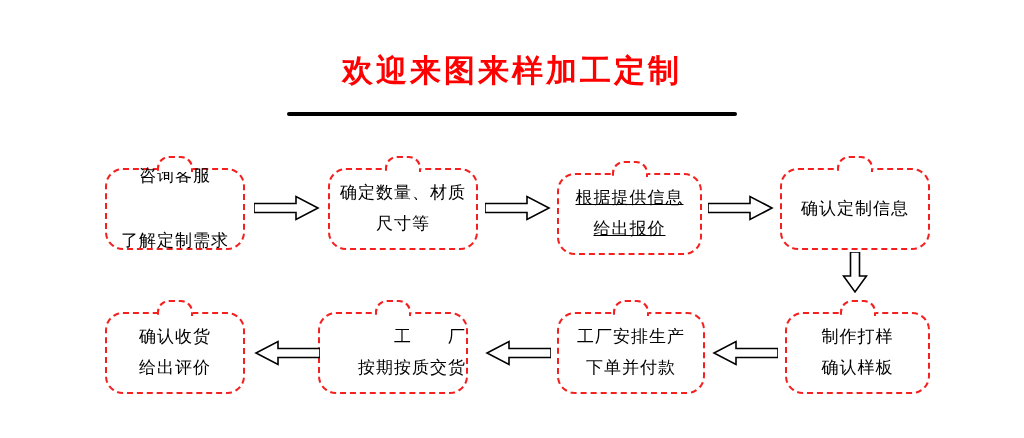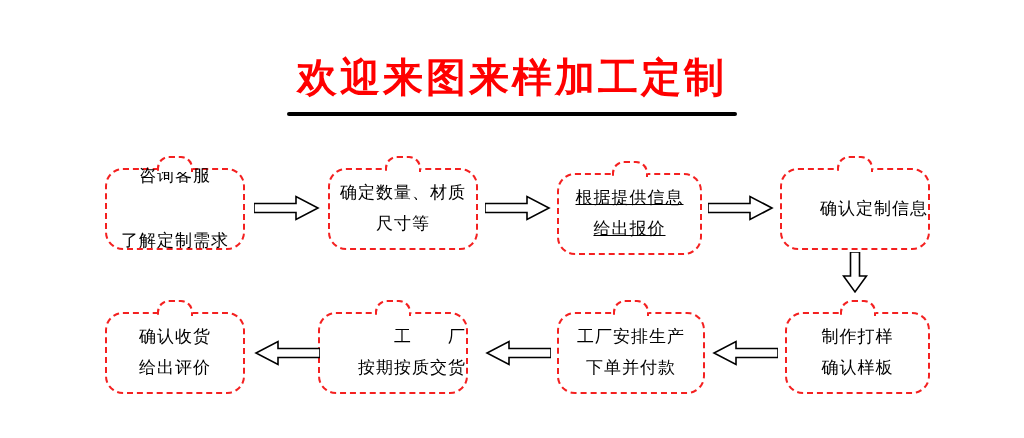--- a/index.html
+++ b/index.html
@@ -12,21 +12,21 @@
     font-family: "Liberation Serif", "DejaVu Serif", serif;
   }
   .title {
     position: absolute;
     top: 50px;
     left: 0;
     width: 100%;
     text-align: center;
     font-family: "Liberation Sans", "DejaVu Sans", sans-serif;
     font-weight: 900;
-    font-size: 40px;
+    font-size: 31px;
     letter-spacing: 3px;
     color: #ff0000;
     white-space: nowrap;
   }
   .title-underline {
     position: absolute;
     top: 112px;
     left: 287px;
     width: 450px;
     height: 4px;
@@ -102,21 +102,21 @@
     <div class="line">根据提供信息</div>
     <div class="line">给出报价</div>
   </div>
 
   <div class="arrow" style="left:708px; top:195px;">
     <svg width="66" height="26" viewBox="0 0 66 26">
         <polygon points="0,8.5 42,8.5 42,1.5 64,13 42,24.5 42,17.5 0,17.5" fill="#ffffff" stroke="#000000" stroke-width="1.6"></polygon>
       </svg>
   </div>
 
-  <div class="box" style="left:780px; top:168px; width:150px; height:82px;align-items:flex-end;">
+  <div class="box" style="left:780px; top:168px; width:150px; height:82px;">
     <span class="tab"></span>
     <div class="line">确认定制信息</div>
   </div>
 
   <div class="arrow" style="left:842px; top:252px;">
     <svg width="26" height="42" viewBox="0 0 26 42">
         <polygon points="8.5,0 8.5,24 1.5,24 13,40 24.5,24 17.5,24 17.5,0" fill="#ffffff" stroke="#000000" stroke-width="1.6"></polygon>
       </svg>
   </div>
 

